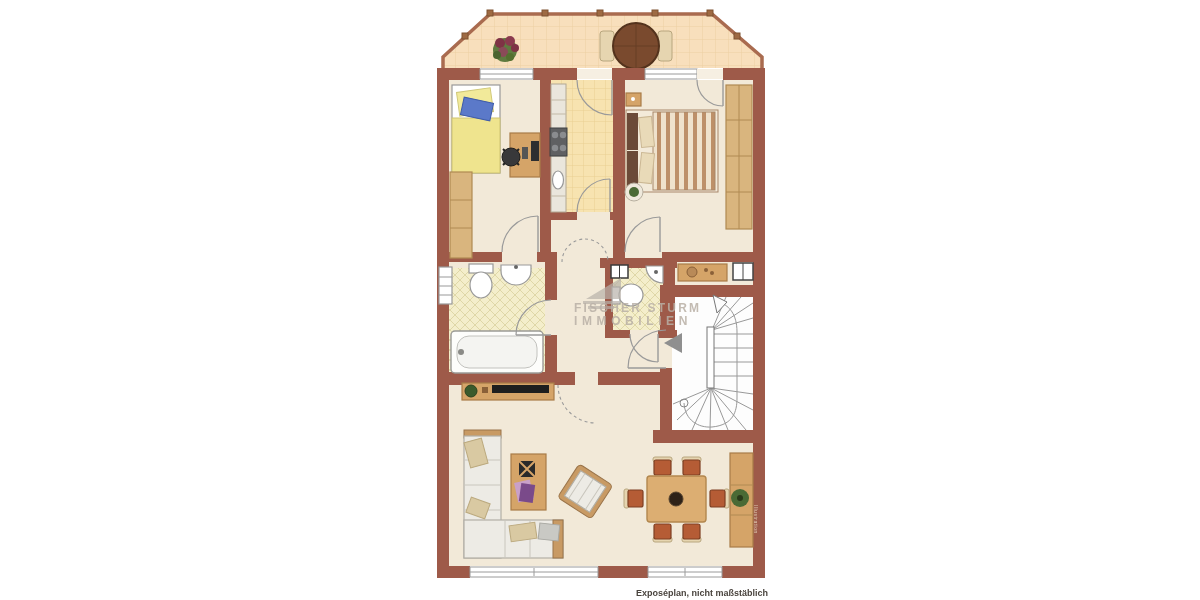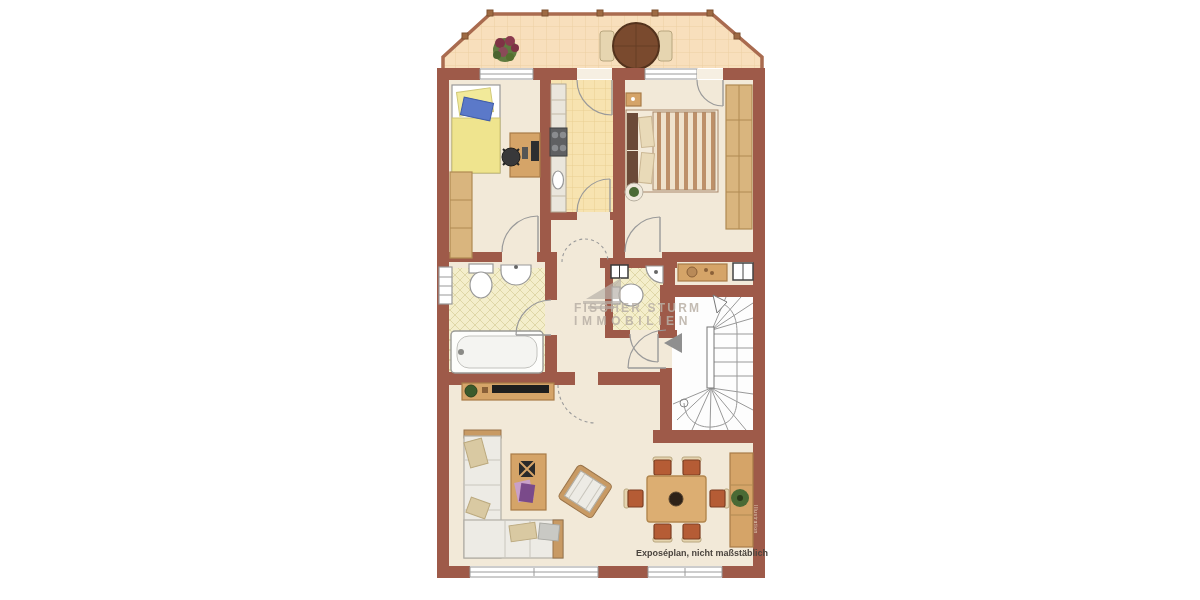--- a/index.html
+++ b/index.html
@@ -30,21 +30,21 @@
   .chairBack{fill:#e6d5b0;stroke:#b8a67e;stroke-width:1;}
   .tileBalconyBg{fill:var(--balcony_tile);}
   .tileBalconyLn{stroke:var(--balcony_tile_line);stroke-width:1;}
   .tileKitchenBg{fill:var(--kitchen_tile);}
   .tileKitchenLn{stroke:var(--kitchen_tile_line);stroke-width:1;}
   .tileBathBg{fill:var(--bath_tile);}
   .tileBathLn{stroke:var(--bath_tile_line);stroke-width:0.8;}
   .wm{position:absolute;color:var(--watermark);opacity:.85;letter-spacing:2.2px;
       font-size:12px;font-weight:bold;white-space:nowrap;margin-left:17px;}
   .wm2{letter-spacing:4.6px;}
-  .disclaimer{position:absolute;left:568px;top:548px;width:200px;text-align:right;
+  .disclaimer{position:absolute;left:568px;top:588px;width:200px;text-align:right;
       font-size:9px;font-weight:600;color:var(--disclaimer_text);}
   .sidenote{position:absolute;left:753px;top:505px;writing-mode:vertical-rl;
       font-size:5px;color:#e0cdb4;letter-spacing:.5px;}
 </style>
 </head>
 <body>
 
 <div class="stage">
 <svg viewBox="0 0 1200 600" width="1200" height="600">
   <defs>

